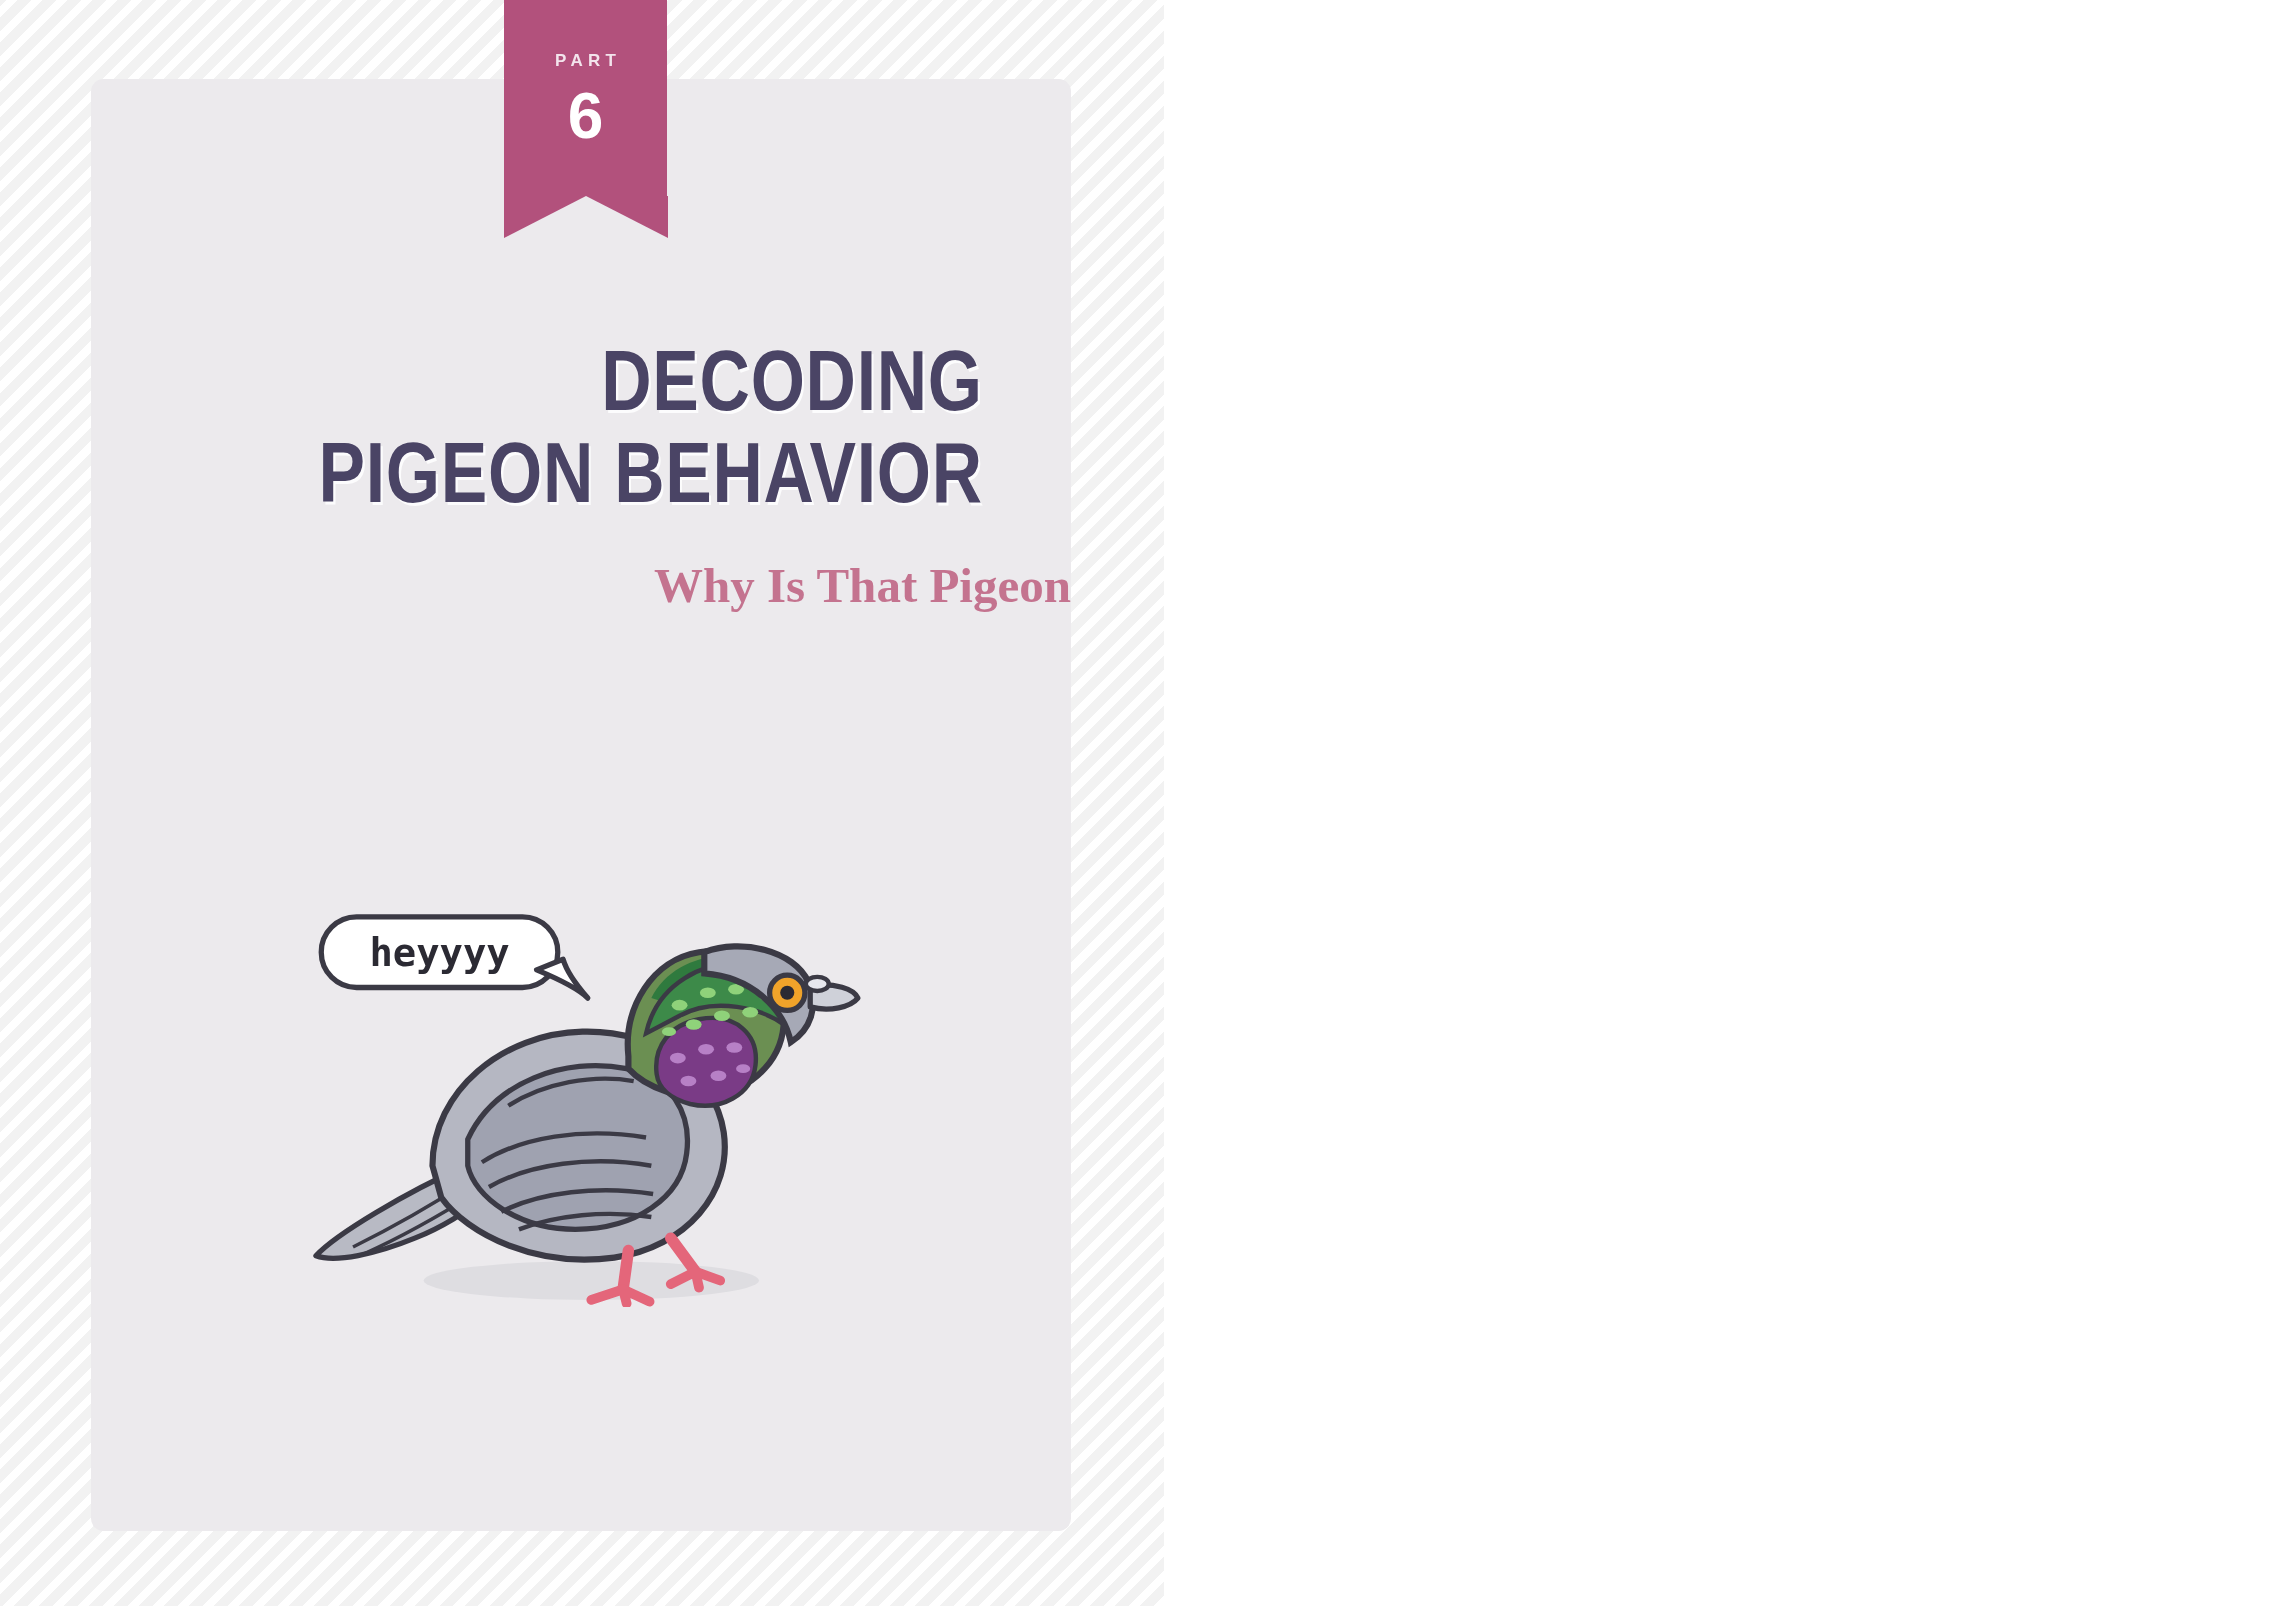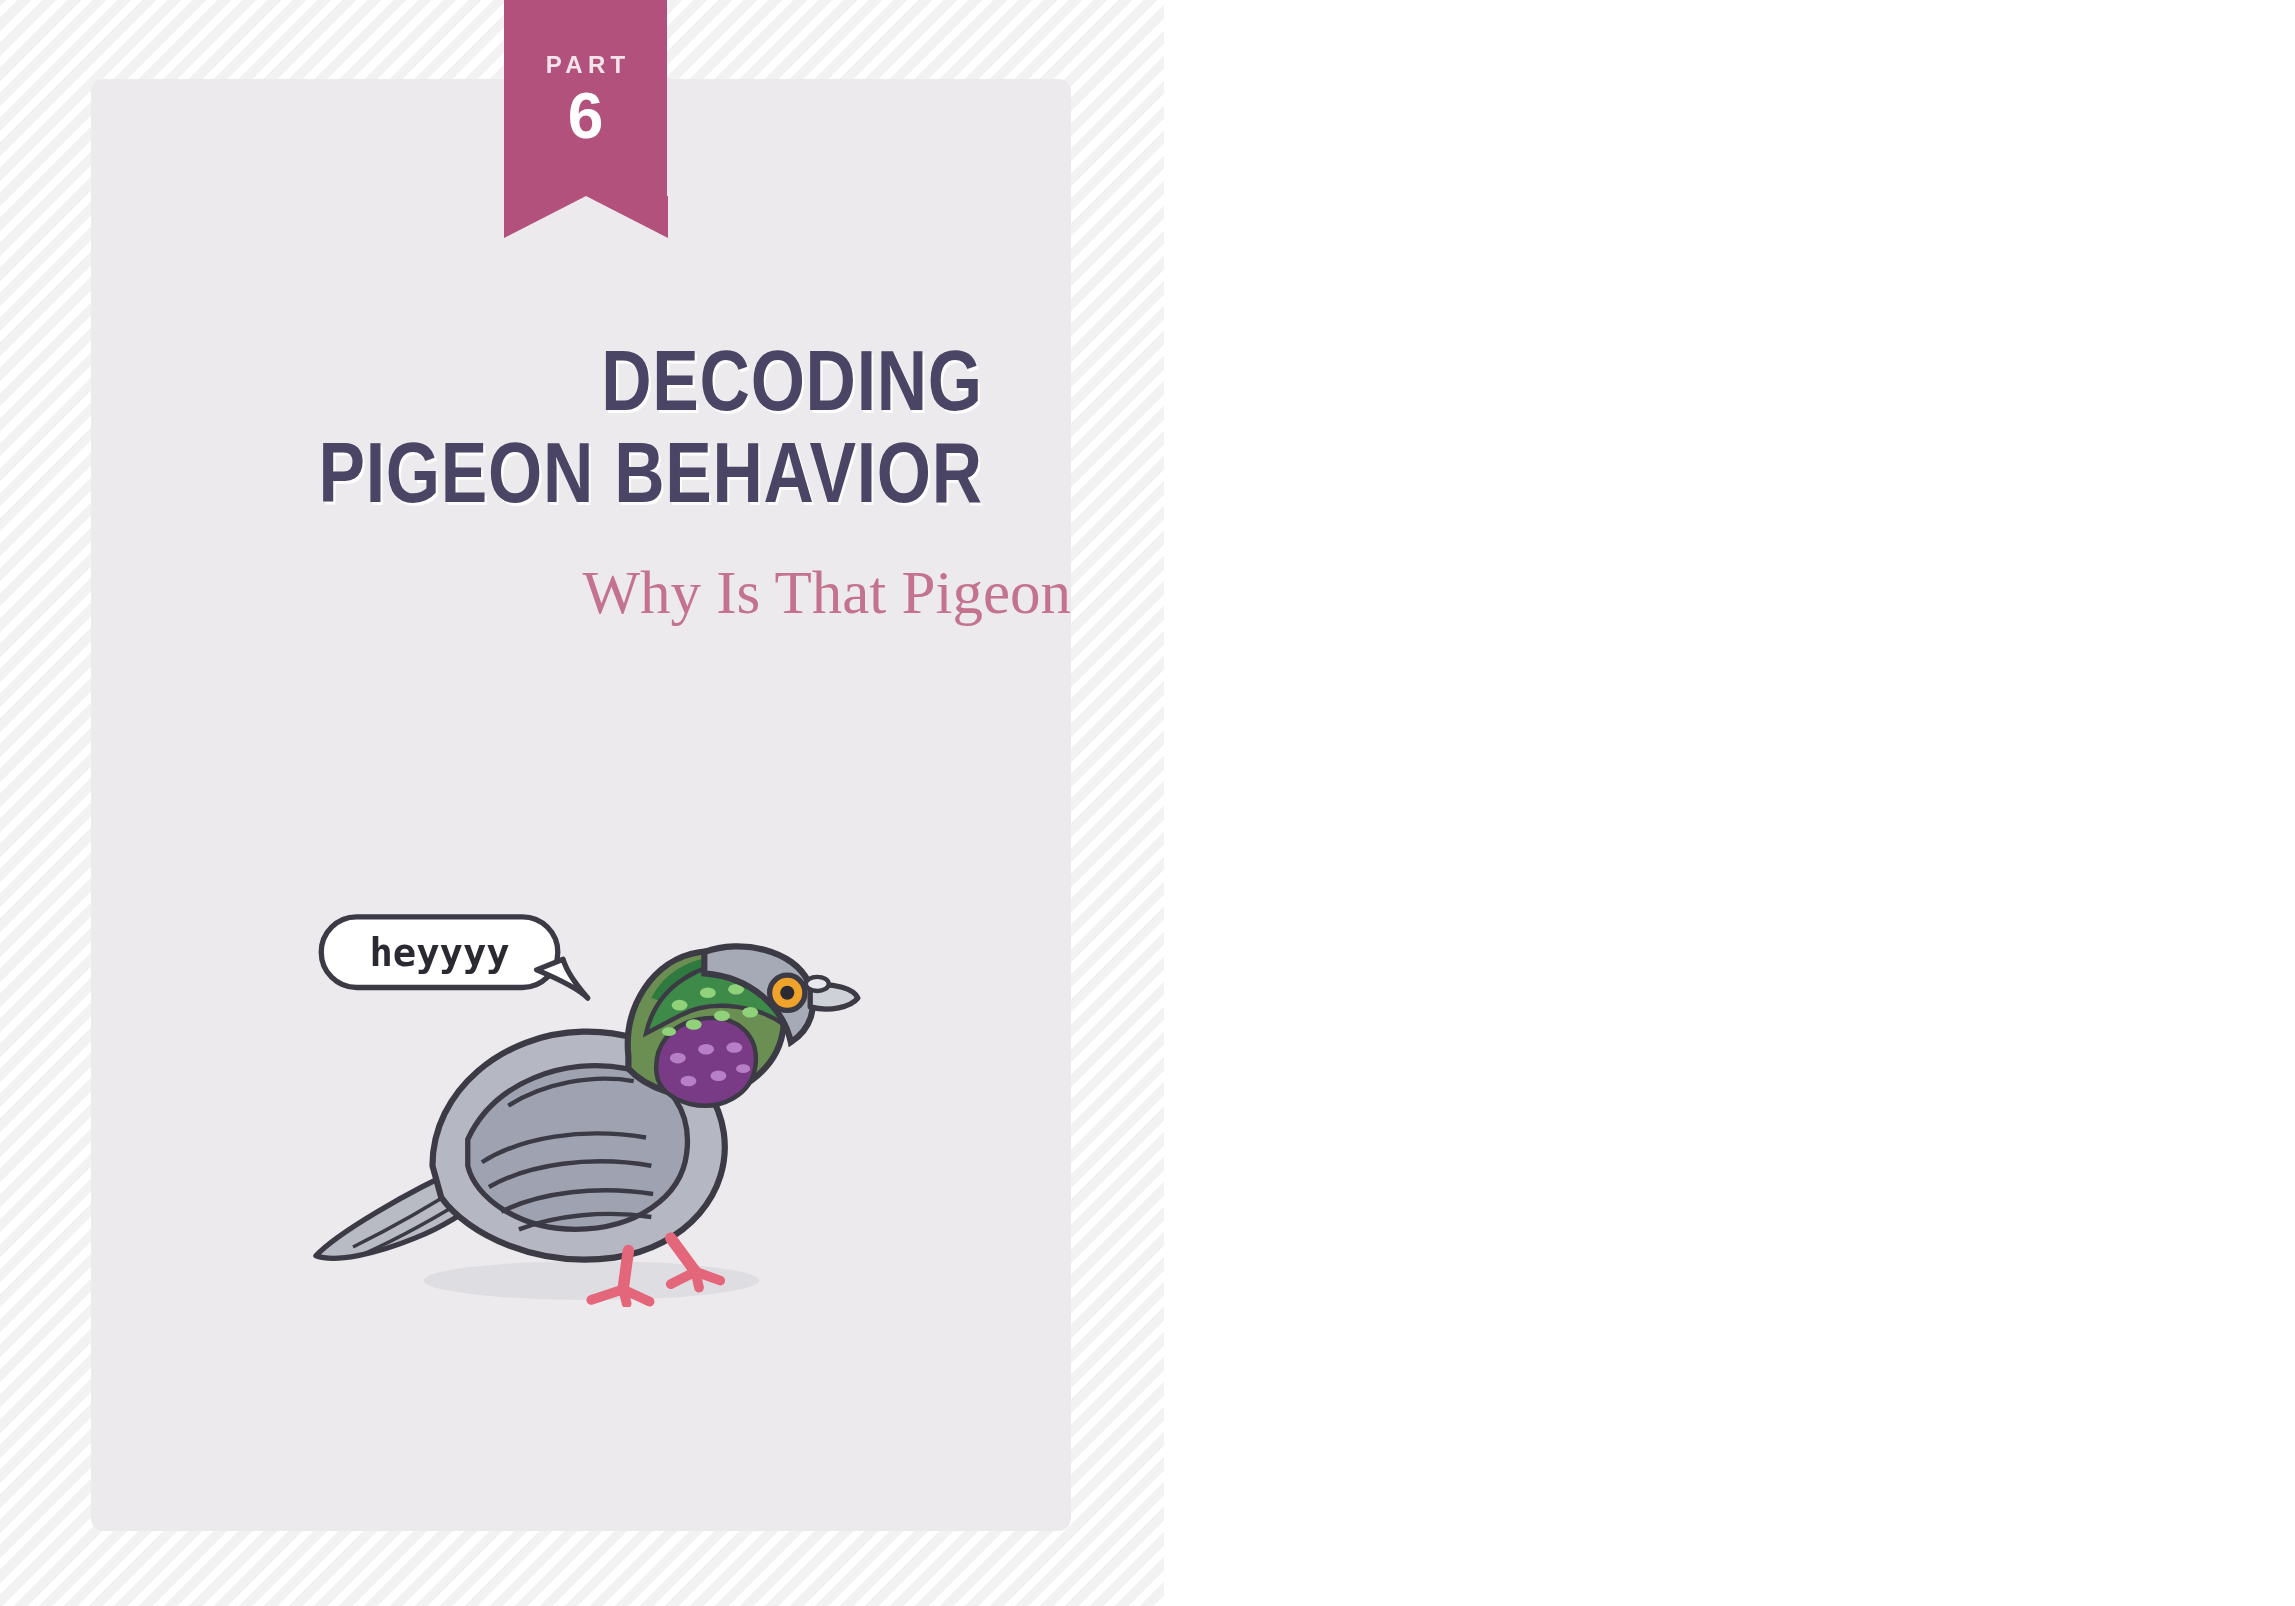--- a/index.html
+++ b/index.html
@@ -81,21 +81,21 @@
     border-bottom: 42px solid transparent;
   }
   .ribbon-part {
     position: absolute;
     top: 51px;
     left: 0;
     width: 163px;
     text-align: center;
     color: #f3e4ec;
     font-family: "Liberation Sans", sans-serif;
-    font-size: 24px;
+    font-size: 17px;
     font-weight: bold;
     letter-spacing: 5.3px;
     text-indent: 5.3px;
   }
   .ribbon-num {
     position: absolute;
     top: 84px;
     left: 0;
     width: 163px;
     text-align: center;
@@ -121,23 +121,23 @@
     font-size: 85px;
     line-height: 1.08;
     letter-spacing: 0.9px;
     transform: scaleX(0.82);
     transform-origin: center;
     text-shadow: 2.6px 2.6px 0 rgba(255,255,255,0.85);
   }
   .subtitle {
     margin-top: 37px;
     font-family: "Liberation Serif", serif;
-    font-weight: normal;
+    font-weight: bold;
     color: #c4738f;
-    font-size: 61px;
+    font-size: 49px;
     line-height: 1.22;
   }
 
   
   .illustration {
     position: absolute;
     left: 300px;
     top: 901px;
     width: 565px;
     height: 406px;

